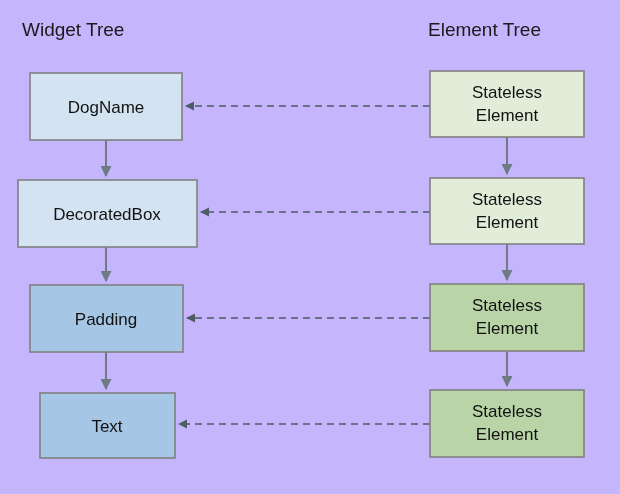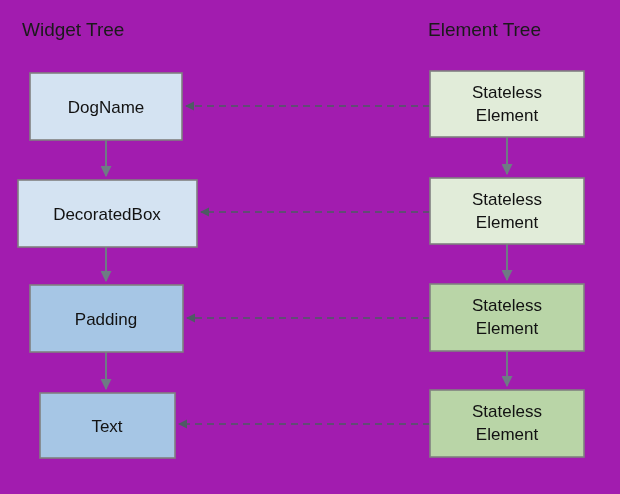--- a/index.html
+++ b/index.html
@@ -11,21 +11,21 @@
   body {
     width: 620px;
     height: 494px;
     font-family: "Liberation Sans", sans-serif;
     overflow: hidden;
   }
   #diagram-root {
     position: relative;
     width: 620px;
     height: 494px;
-    background: #a21caf;
+    background: #c4b5fd;
   }
   svg#diagram-svg {
     display: block;
     width: 620px;
     height: 494px;
   }
   .col-title {
     font-family: "Liberation Sans", sans-serif;
     font-size: 19px;
     fill: #1a1a1a;

